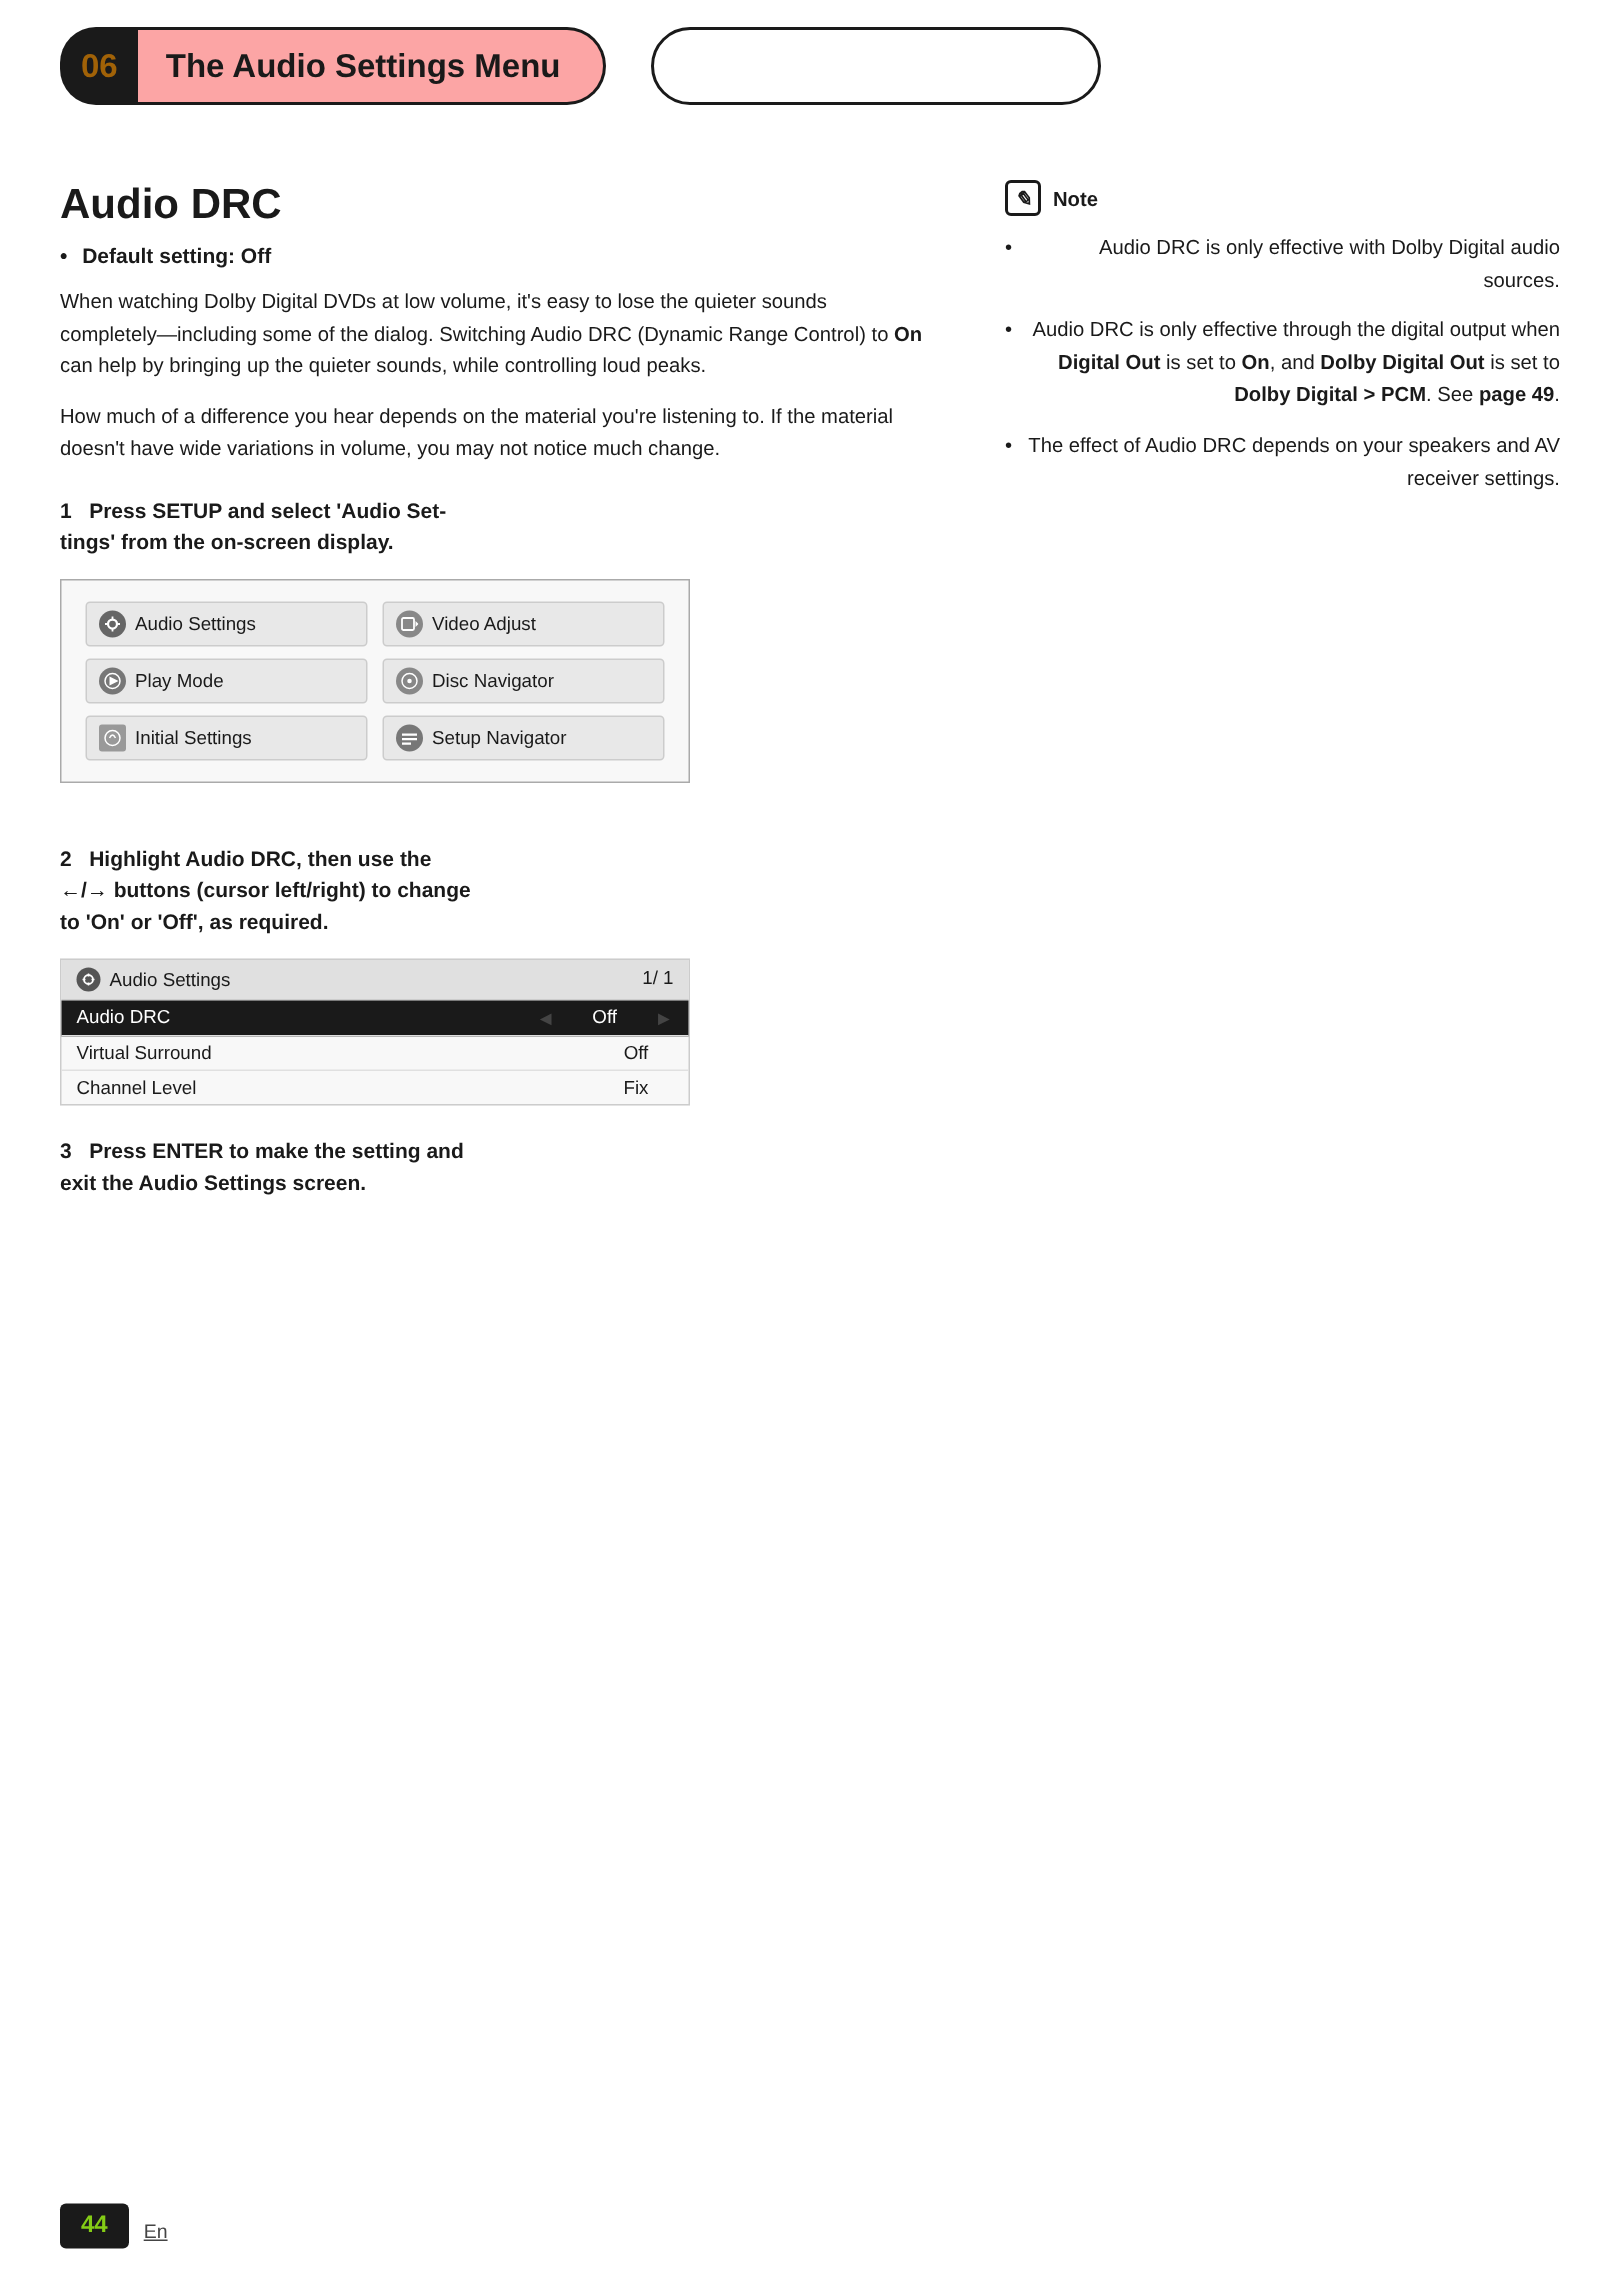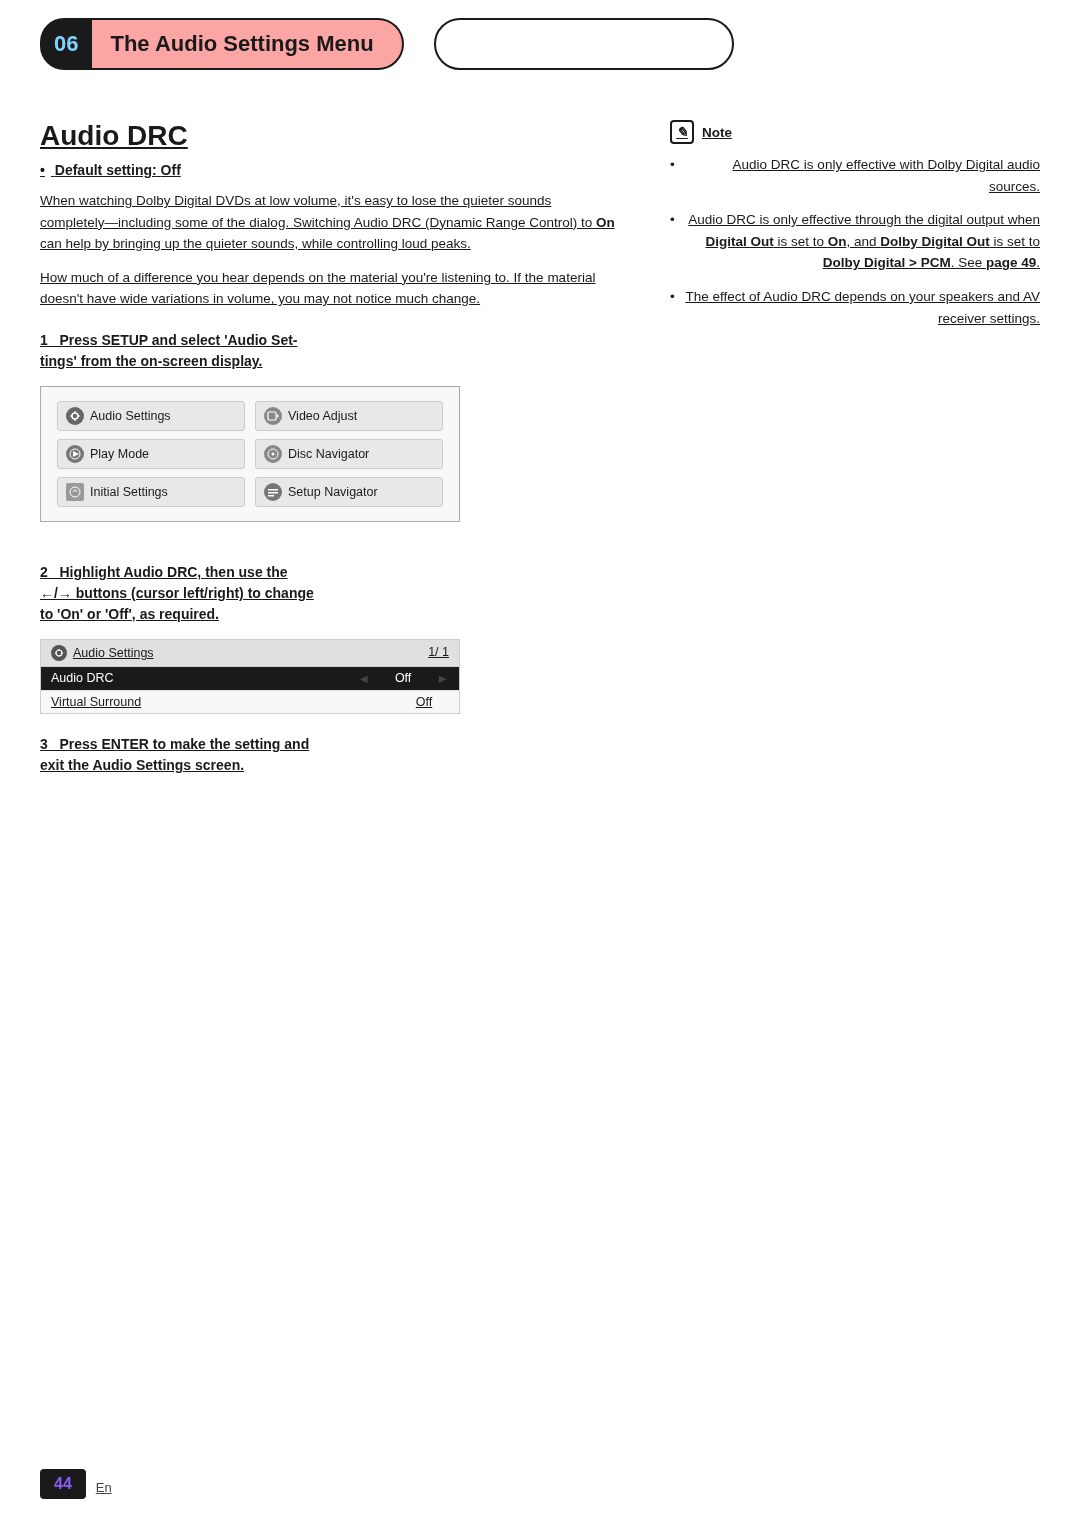--- a/index.html
+++ b/index.html
@@ -16,21 +16,21 @@
     
     .page-header {
       display: flex;
       align-items: center;
       padding: 18px 40px 10px 40px;
       border-bottom: none;
       gap: 0;
     }
     .chapter-badge {
       background: #1a1a1a;
-      color: #7dd3fc;
+      color: #a16207;
       font-size: 22px;
       font-weight: bold;
       padding: 14px 14px;
       border-radius: 24px 0 0 24px;
       display: flex;
       align-items: center;
       height: 52px;
     }
     .chapter-title-pill {
       background: #fca5a5;
@@ -50,21 +50,20 @@
       border-radius: 26px;
       width: 300px;
       height: 52px;
     }
 
     
     .main-content {
       display: flex;
       gap: 4px;
       padding: 40px 40px 0 40px;
-      text-decoration: underline;
     }
     .left-col {
       flex: 1;
       padding-right: 40px;
     }
     .right-col {
       width: 380px;
       padding-left: 10px;
     }
 
@@ -241,21 +240,21 @@
       position: absolute;
       bottom: 30px;
       left: 0;
       right: 0;
       display: flex;
       align-items: flex-end;
       padding: 0 40px;
     }
     .page-number-badge {
       background: #1a1a1a;
-      color: #8b5cf6;
+      color: #84cc16;
       font-size: 16px;
       font-weight: bold;
       padding: 6px 14px;
       border-radius: 4px;
     }
     .page-lang {
       margin-left: 10px;
       font-size: 13px;
       color: #444;
       padding-bottom: 4px;
@@ -391,20 +390,24 @@
         <span class="row-arrow-left">◄</span>
         <span class="row-value">Off</span>
         <span class="row-arrow-right">►</span>
       </div>
 
       <div class="audio-table-row">
         <span class="row-label">Virtual Surround</span>
         <span class="row-value">Off</span>
       </div>
 
+      <div class="audio-table-row">
+        <span class="row-label">Channel Level</span>
+        <span class="row-value">Fix</span>
+      </div>
     </div>
 
     <p class="step3-heading"><strong>3&nbsp;&nbsp; Press ENTER to make the setting and<br>exit the Audio Settings screen.</strong></p>
 
   </div>
 
   <div class="right-col">
 
     <div class="note-box">
       <div class="note-header">

